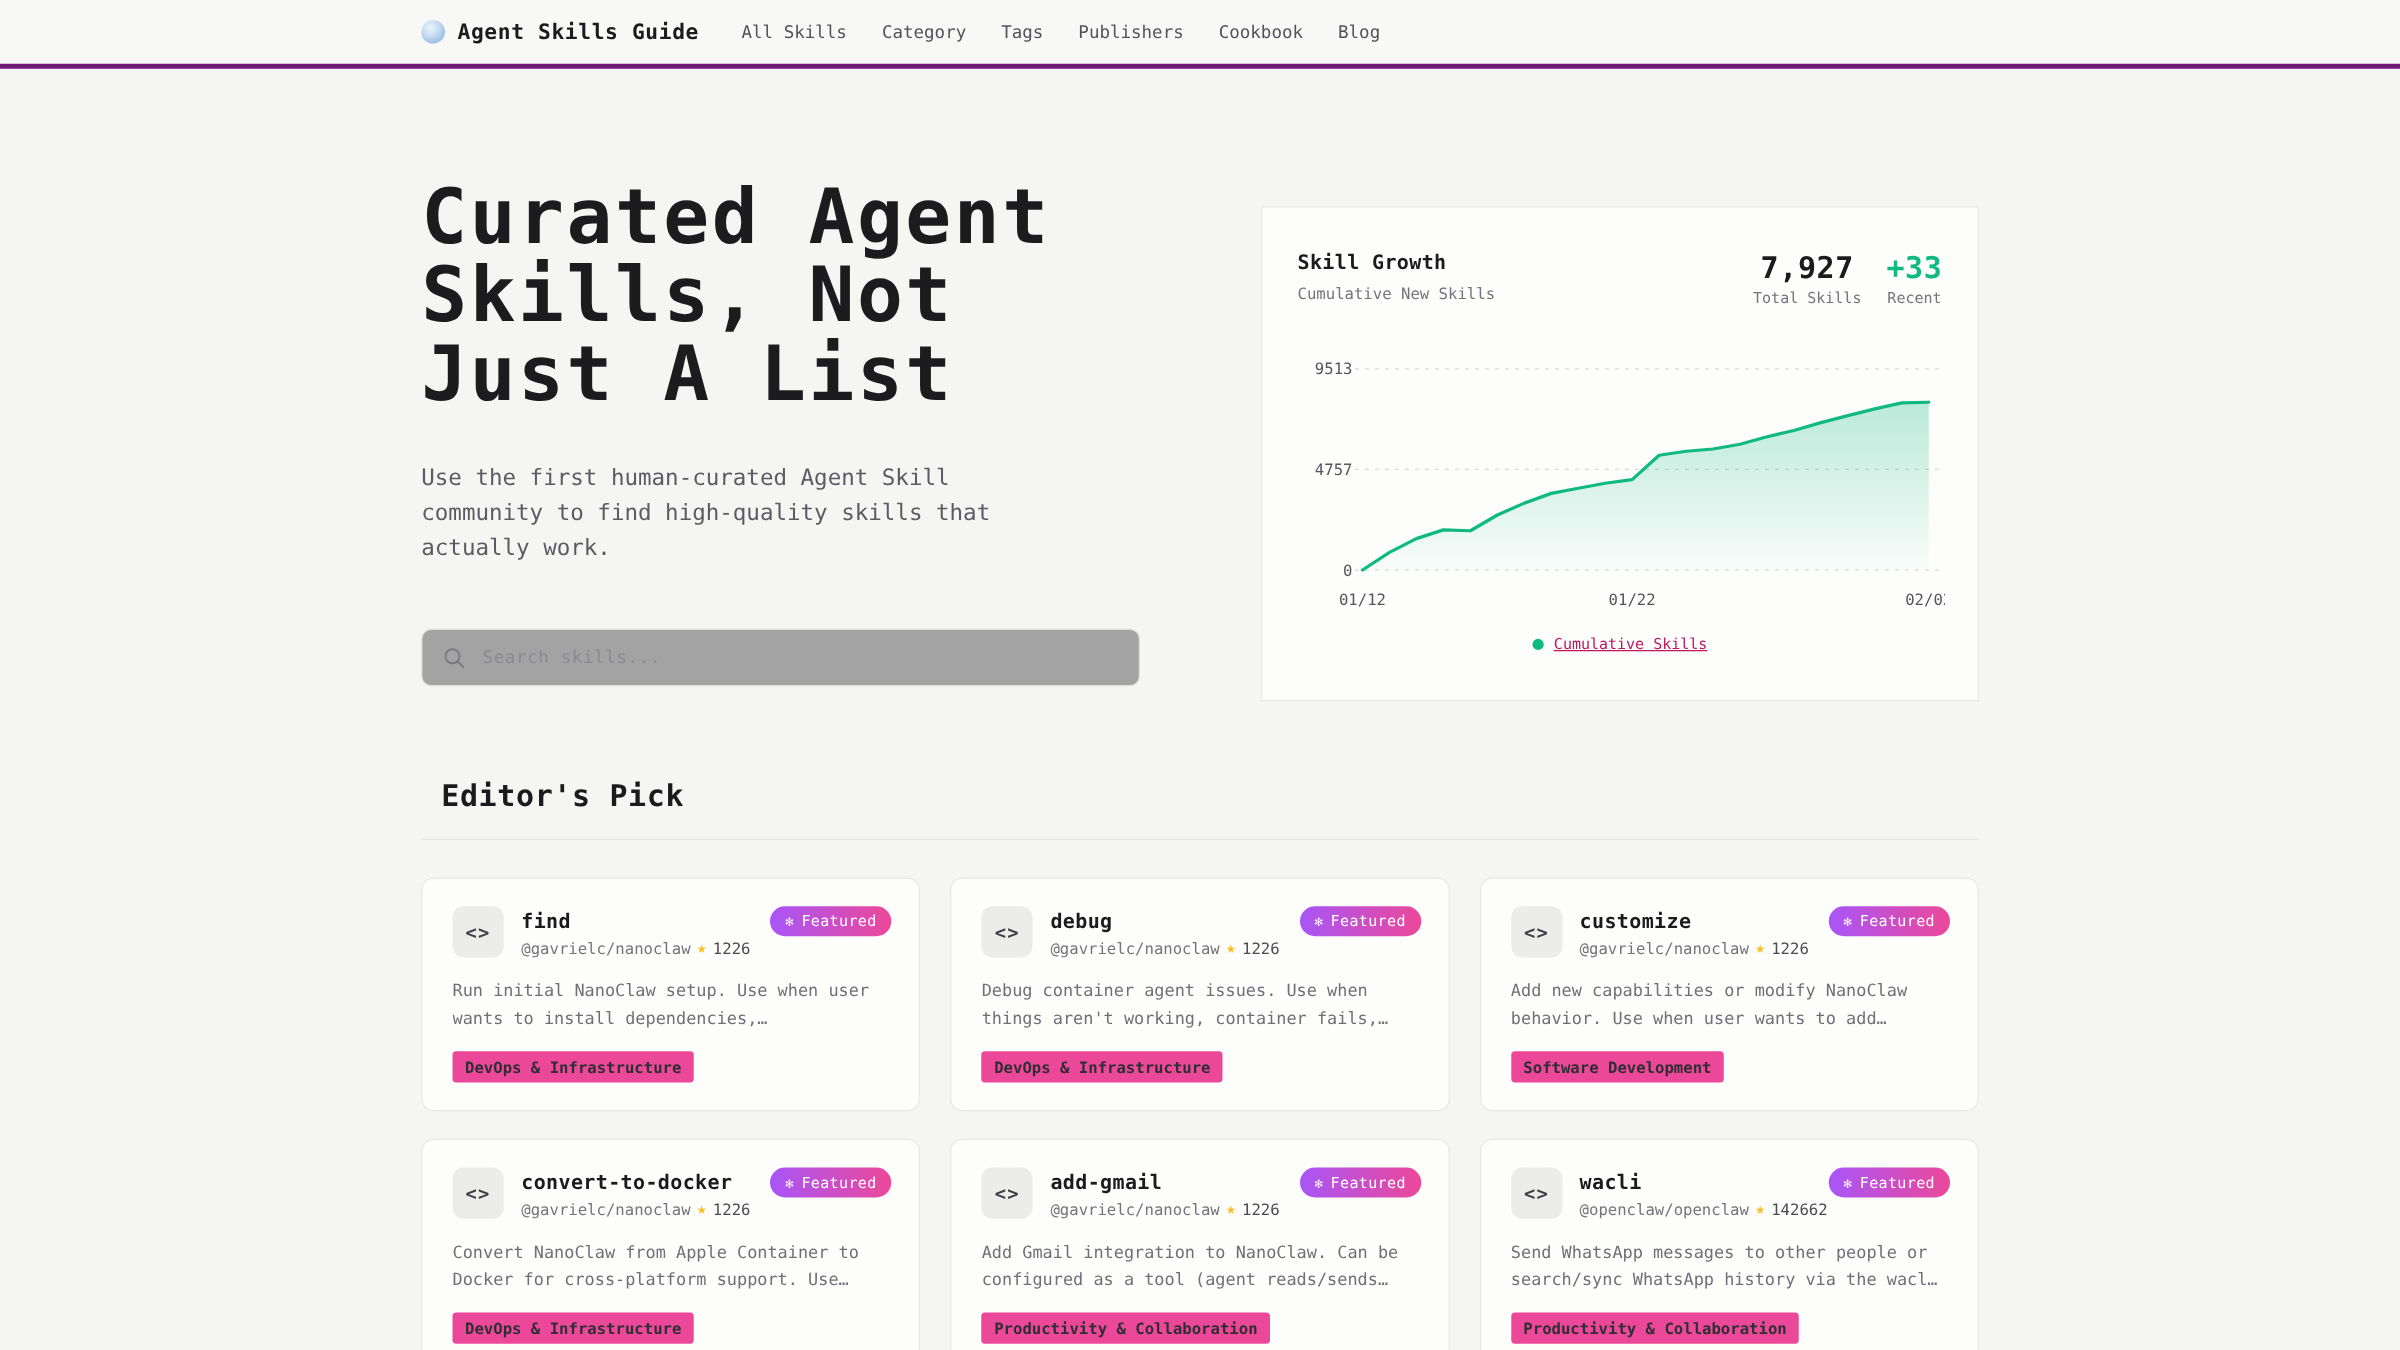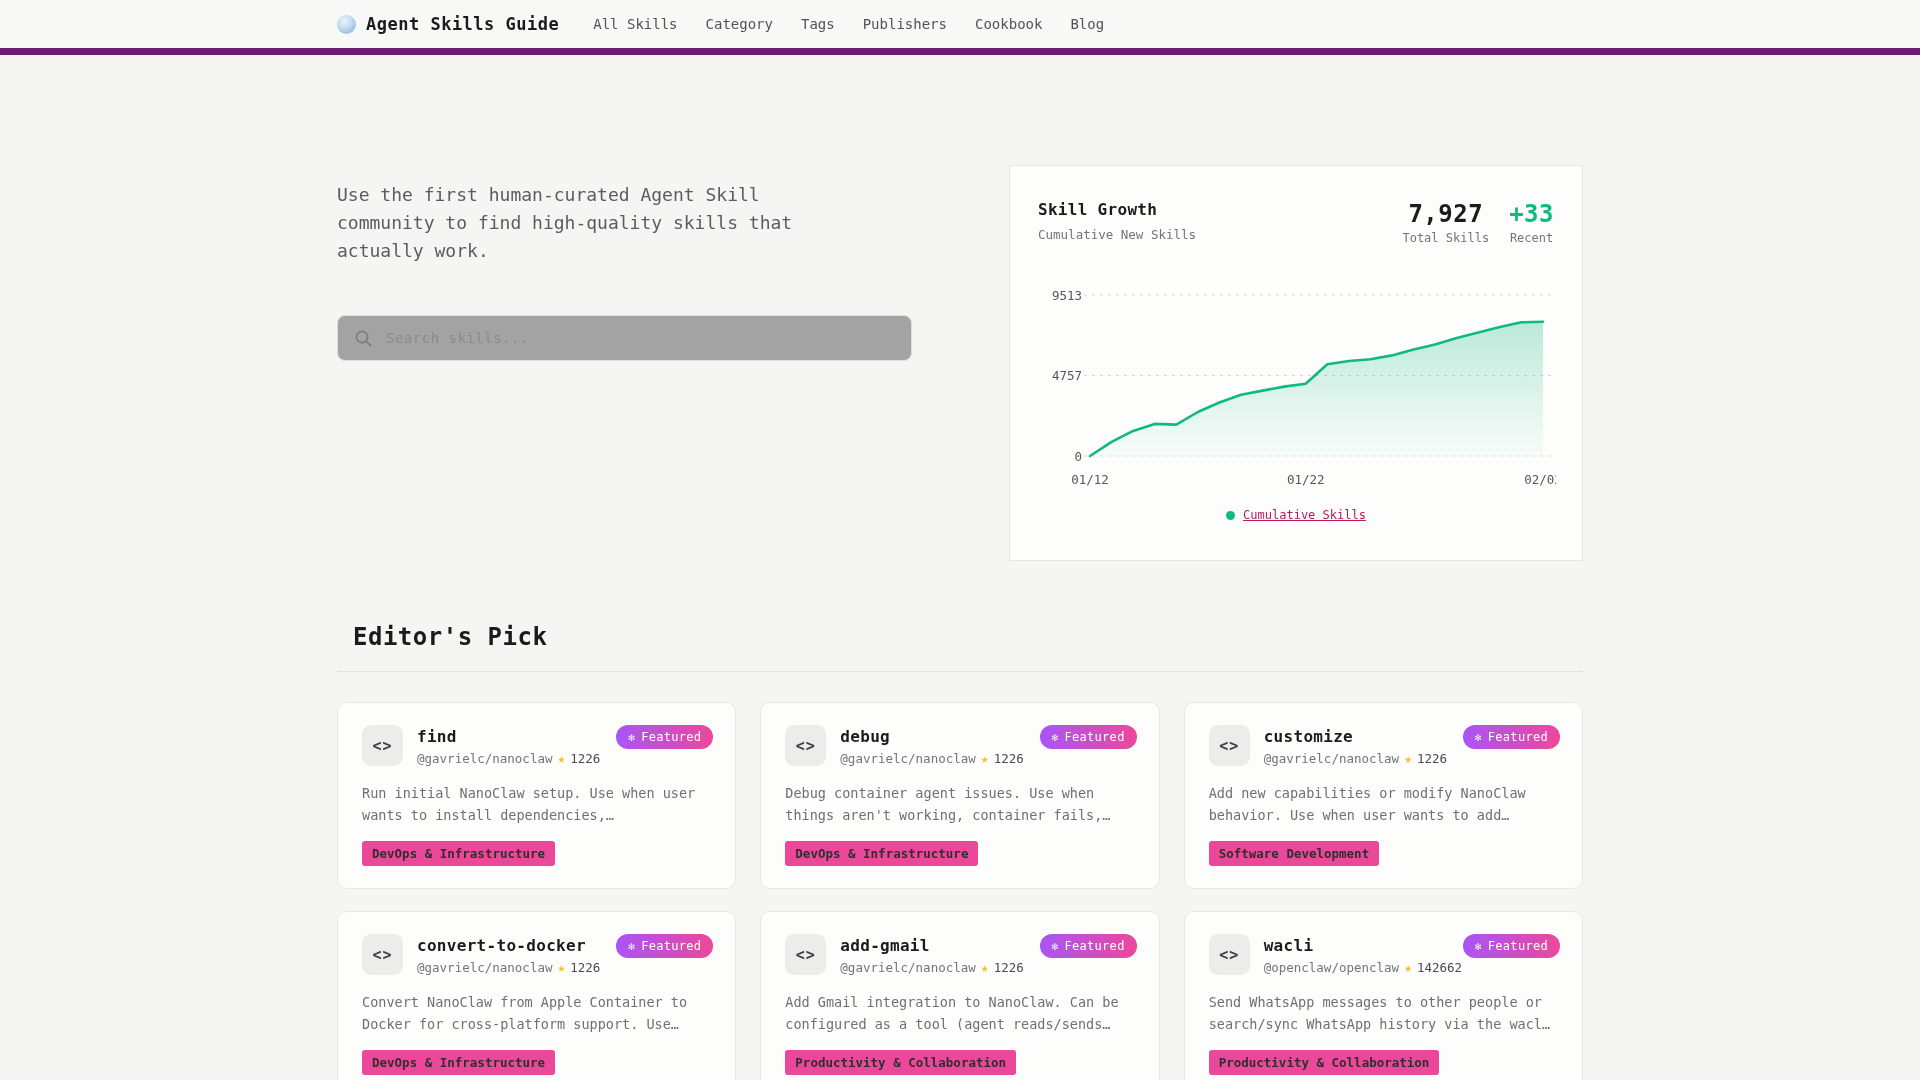--- a/index.html
+++ b/index.html
@@ -16,21 +16,21 @@
   }
   *{box-sizing:border-box;}
   html,body{margin:0;padding:0;}
   body{
     width:1920px;height:1080px;overflow:hidden;
     background:var(--bg);
     font-family:"DejaVu Sans Mono","Liberation Mono",monospace;
     color:var(--text-dark);
   }
   
-  .nav{height:55px;background:#f8f8f6;border-bottom:7px solid #701a75;display:flex;align-items:center;}
+  .nav{height:55px;background:#f8f8f6;border-bottom:4px solid #701a75;display:flex;align-items:center;}
   .nav-inner{width:1246px;margin:0 auto;display:flex;align-items:center;gap:34px;}
   .brand{display:flex;align-items:center;gap:10px;font-weight:bold;font-size:17px;letter-spacing:.5px;cursor:pointer;}
   .logo{width:19px;height:19px;border-radius:50%;flex-shrink:0;
     background:radial-gradient(circle at 38% 32%, #eaf3fb 0%, #c6dcf1 40%, #9fc4e6 68%, #cadff2 100%);}
   .nav-links{display:flex;gap:28px;font-size:14px;color:var(--text-mid);}
   .nav-link{cursor:pointer;white-space:nowrap;}
   
   main{width:1246px;margin:0 auto;}
   .hero{display:flex;justify-content:space-between;align-items:flex-start;padding-top:88px;}
   .hero-left{width:600px;}
@@ -96,20 +96,21 @@
         <a class="nav-link">Publishers</a>
         <a class="nav-link">Cookbook</a>
         <a class="nav-link">Blog</a>
       </div>
   </div>
 </nav>
 
 <main>
   <section class="hero">
     <div class="hero-left">
+      <h1>Curated Agent Skills, Not Just A List</h1>
       <p class="hero-sub">Use the first human-curated Agent Skill community to find high-quality skills that actually work.</p>
       <div class="search">
         <svg width="19" height="19" viewBox="0 0 19 19">
           <circle cx="8" cy="8" r="5.6" fill="none" stroke="#7a7a80" stroke-width="1.6"></circle>
           <line x1="12.4" y1="12.4" x2="16.6" y2="16.6" stroke="#7a7a80" stroke-width="1.6" stroke-linecap="round"></line>
         </svg>
         <input type="text" placeholder="Search skills..." style="">
       </div>
     </div>
 

